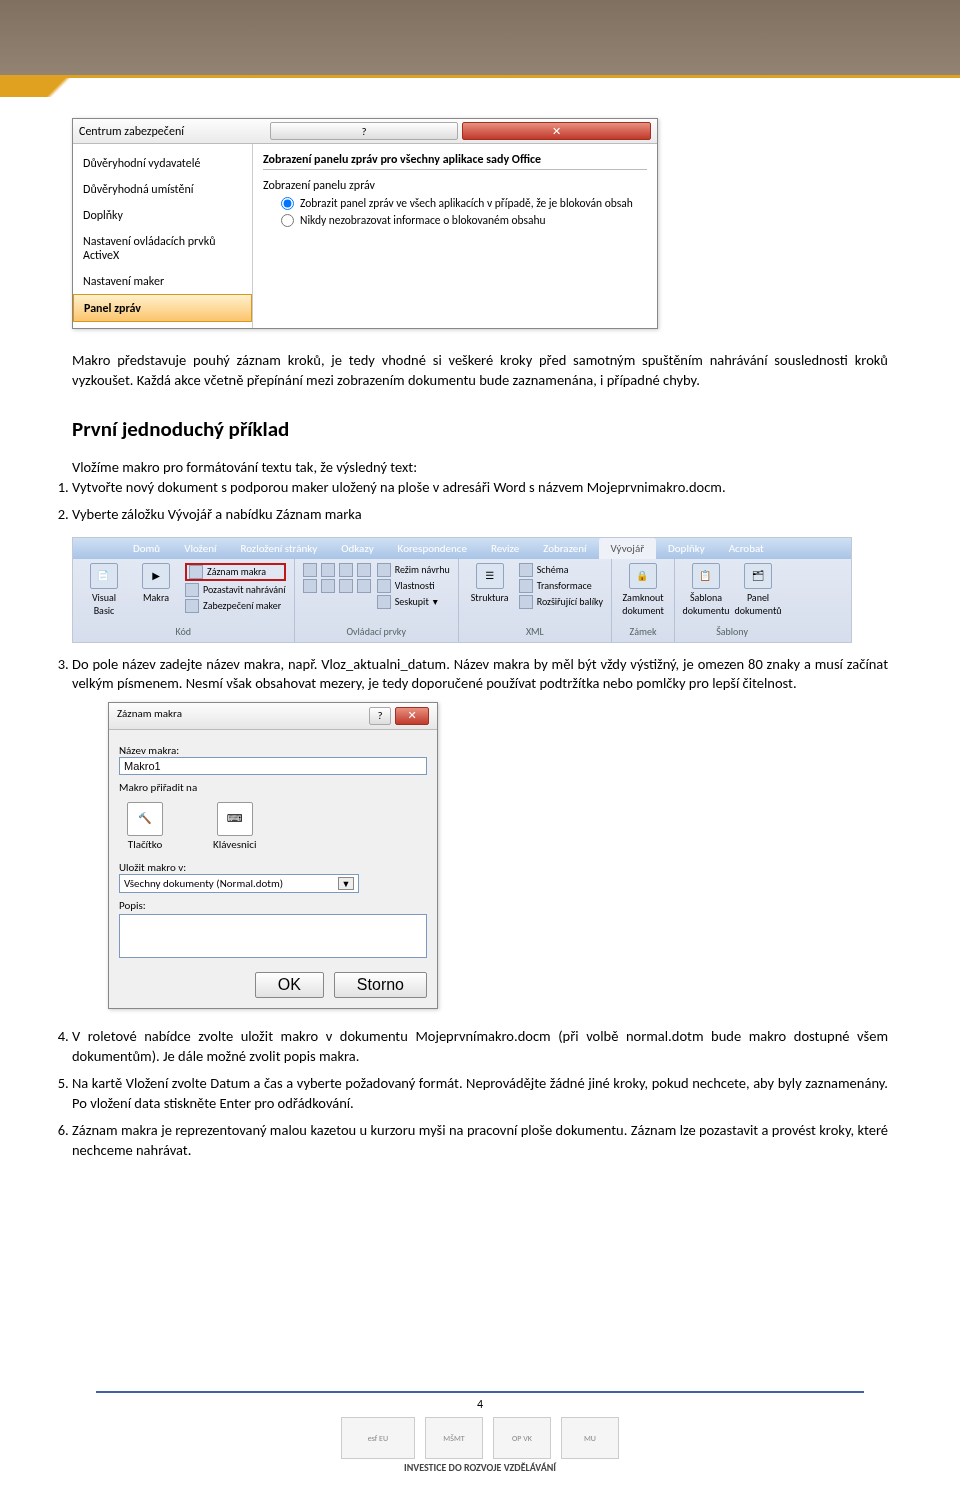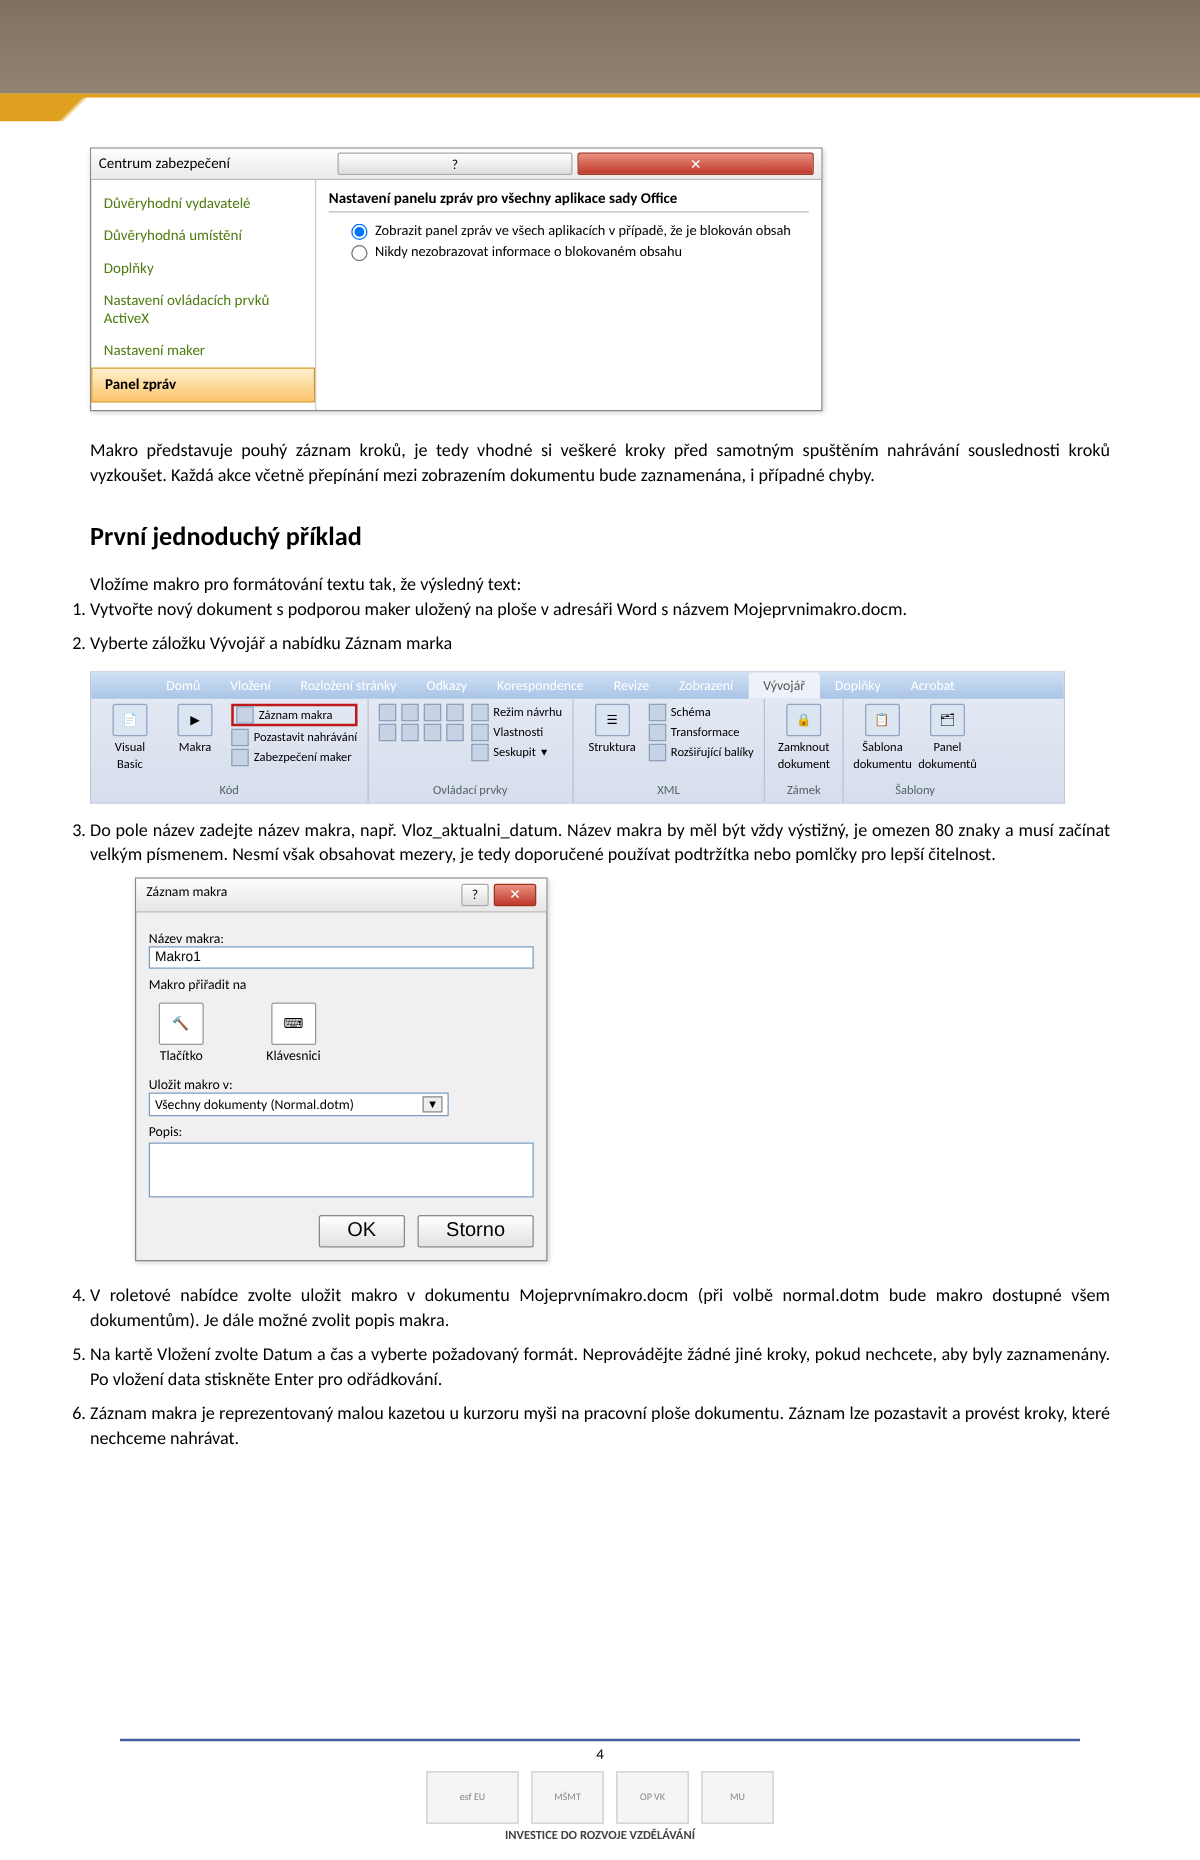--- a/index.html
+++ b/index.html
@@ -62,21 +62,21 @@
     width: 34px;
   }
   .dlg-body1 { display: flex; }
   .nav-col {
     width: 180px;
     padding: 6px 0;
     border-right: 1px solid #ccc;
   }
   .nav-item {
     padding: 6px 10px;
-    color: #4d7c0f;
+    color: #000000;
     cursor: pointer;
   }
   .nav-item.selected {
     background: linear-gradient(#fff0cc,#fbc56d);
     border: 1px solid #d89820;
     font-weight: bold;
     color: #000;
   }
   .settings-col {
     flex: 1;
@@ -179,21 +179,22 @@
     <div class="dlg-body1">
       <div class="nav-col">
         <div class="nav-item">Důvěryhodní vydavatelé</div>
         <div class="nav-item">Důvěryhodná umístění</div>
         <div class="nav-item">Doplňky</div>
         <div class="nav-item">Nastavení ovládacích prvků ActiveX</div>
         <div class="nav-item">Nastavení maker</div>
         <div class="nav-item selected">Panel zpráv</div>
       </div>
       <div class="settings-col">
-        <div class="settings-title">Nastavení panelu zpráv pro všechny aplikace sady Office</div>
+        <div class="settings-title">Zobrazení panelu zpráv pro všechny aplikace sady Office</div>
+        <div class="settings-sub">Zobrazení panelu zpráv</div>
         <label class="radio-row">
           <input type="radio" checked="" style="">
           <span>Zobrazit panel zpráv ve všech aplikacích v případě, že je blokován obsah</span>
         </label>
         <label class="radio-row">
           <input type="radio" style="">
           <span>Nikdy nezobrazovat informace o blokovaném obsahu</span>
         </label>
       </div>
     </div>

